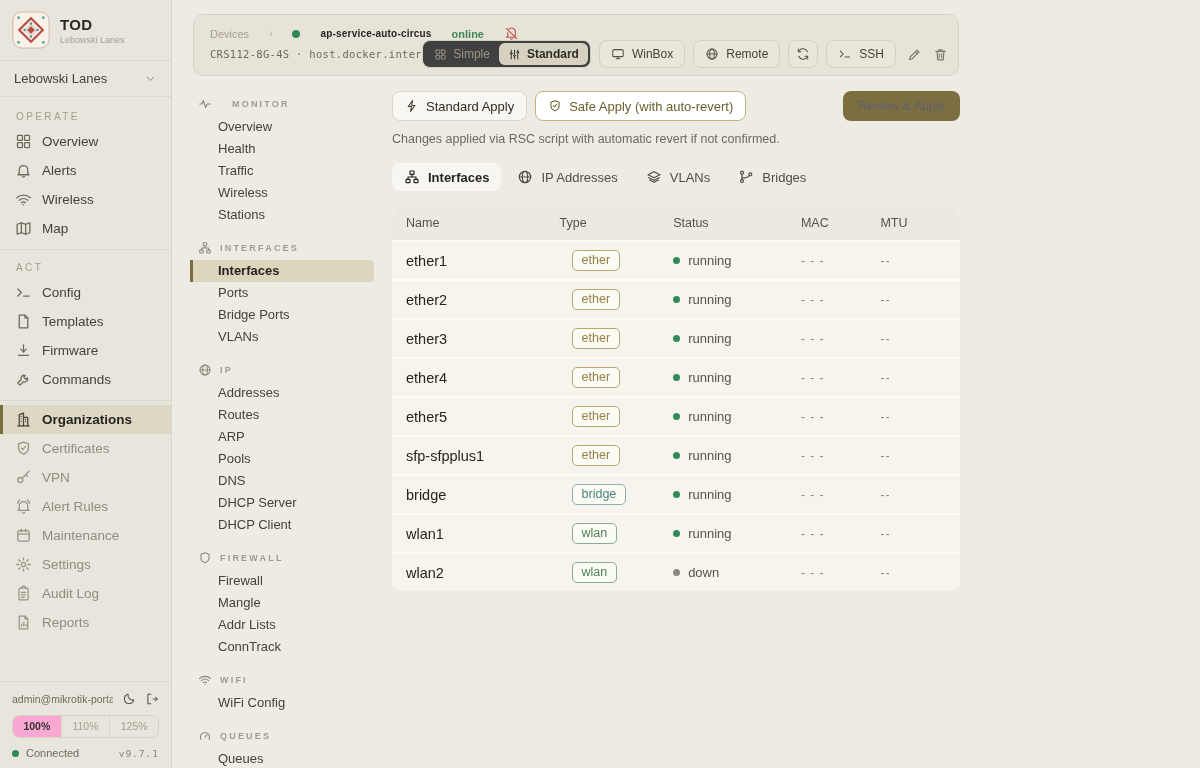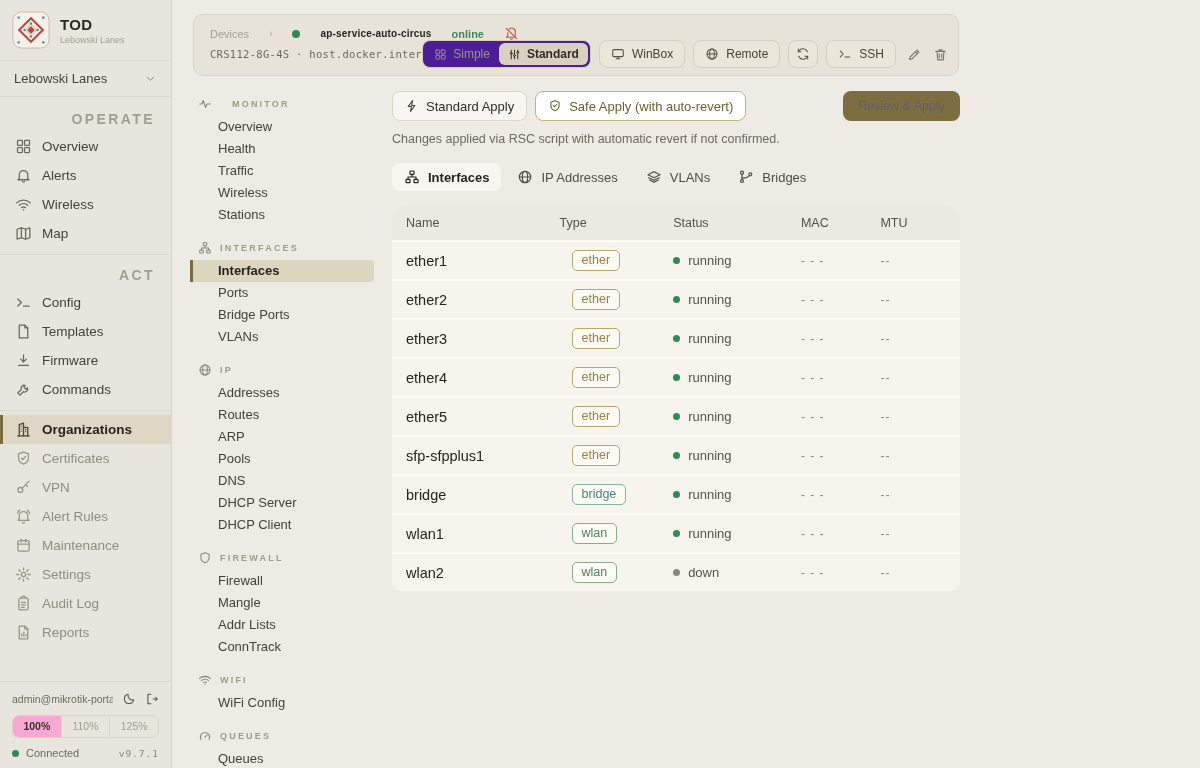--- a/index.html
+++ b/index.html
@@ -10,21 +10,21 @@
 
   
   .sidebar { width:172px; height:768px; background:#e8e5dc; border-right:1px solid #d9d5c8; display:flex; flex-direction:column; }
   .logo-row { display:flex; align-items:center; gap:10px; padding:11px 12px; }
   .logo-box { width:38px; height:38px; }
   .logo-title { font-size:15px; font-weight:700; color:#2b2922; letter-spacing:.3px; }
   .logo-sub { font-size:9px; color:#a49e90; margin-top:2px; }
   .org-select { display:flex; align-items:center; justify-content:space-between; padding:10px 14px; border-top:1px solid #dcd8cb; border-bottom:1px solid #dcd8cb; font-size:13px; color:#45423a; cursor:pointer; }
   .org-select .ic { width:13px; height:13px; color:#8b8578; }
   .nav { flex:1; padding-top:6px; overflow:hidden; }
-  .side-label { padding:8px 16px 5px; font-size:14px; letter-spacing:2.4px; color:#a49e8f; font-weight:700;text-align:right; }
+  .side-label { padding:8px 16px 5px; font-size:10px; letter-spacing:2.4px; color:#a49e8f; font-weight:400; }
   .side-item { height:29px; display:flex; align-items:center; gap:10px; padding-left:12px; border-left:3px solid transparent; font-size:13.5px; color:#45423a; cursor:pointer; }
   .side-item .ic { width:17px; height:17px; color:#6e6a5d; }
   .side-item.muted { color:#918c7f; }
   .side-item.muted .ic { color:#9a9487; }
   .side-item.active { background:#ddd7c3; border-left-color:#7b6c3e; color:#27251f; font-weight:600; }
   .side-item.active .ic { color:#4b4639; }
   .side-div { border-top:1px solid #ddd9cc; margin:6px 0 4px; }
 
   
   .side-foot { border-top:1px solid #dcd8cb; padding:10px 12px 9px; }
@@ -45,21 +45,21 @@
   .dev-card { margin:14px 0 0 21px; width:766px; background:#e7e3d8; border:1px solid #d8d3c5; border-radius:10px; padding:11px 14px 10px 16px; position:relative; min-height:62px; }
   .crumb-row { display:flex; align-items:center; gap:20px; }
   .crumb { font-size:11px; color:#a49e8f; cursor:pointer; }
   .crumb-sep { font-size:10px; color:#b3ac9d; }
   .dev-dot { width:8px; height:8px; border-radius:50%; background:#2f8a57; }
   .dev-name { font-size:10px; font-weight:700; color:#27251f; letter-spacing:.2px; }
   .dev-online { font-size:11px; color:#3f8a5a; font-weight:600; }
   .bell-off { width:15px; height:15px; color:#bb5a4c; cursor:pointer; }
   .dev-info { margin-top:7px; font-family:"DejaVu Sans Mono", monospace; font-size:10.5px; color:#6e695c; letter-spacing:.3px; }
   .dev-actions { position:absolute; right:10px; bottom:7px; display:flex; align-items:center; gap:8px; }
-  .seg-wrap { display:flex; padding:2px; background:#4c1d95; border:1px solid #d4cfc1; border-radius:8px; }
+  .seg-wrap { display:flex; padding:2px; background:#404040; border:1px solid #d4cfc1; border-radius:8px; }
   .seg { display:flex; align-items:center; gap:6px; padding:4px 9px; border-radius:6px; font-size:12px; color:#9a9486; cursor:pointer; }
   .seg .ic { width:13px; height:13px; }
   .seg.active { background:#d6d1c0; color:#2f2d26; font-weight:600; }
   .hbtn { display:flex; align-items:center; gap:7px; padding:5px 11px; border:1px solid #d5d0c2; border-radius:8px; background:#eae6da; font-size:12px; color:#45423a; cursor:pointer; height:28px; }
   .hbtn .ic { width:14px; height:14px; color:#55524a; }
   .hbtn.sq { padding:0; width:30px; justify-content:center; }
   .ghost-ic { width:15px; height:15px; color:#7c776a; cursor:pointer; margin-left:3px; }
 
   .content-row { display:flex; margin-top:15px; flex:1; }
 

